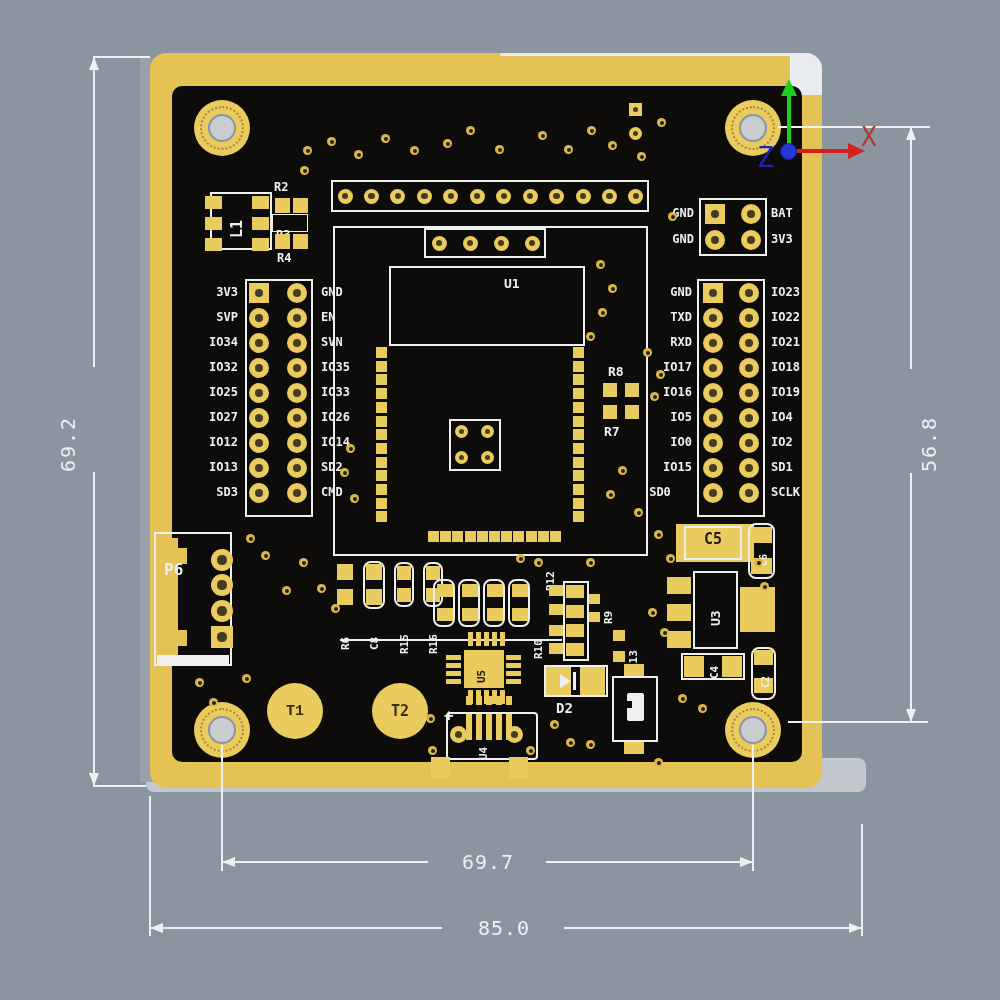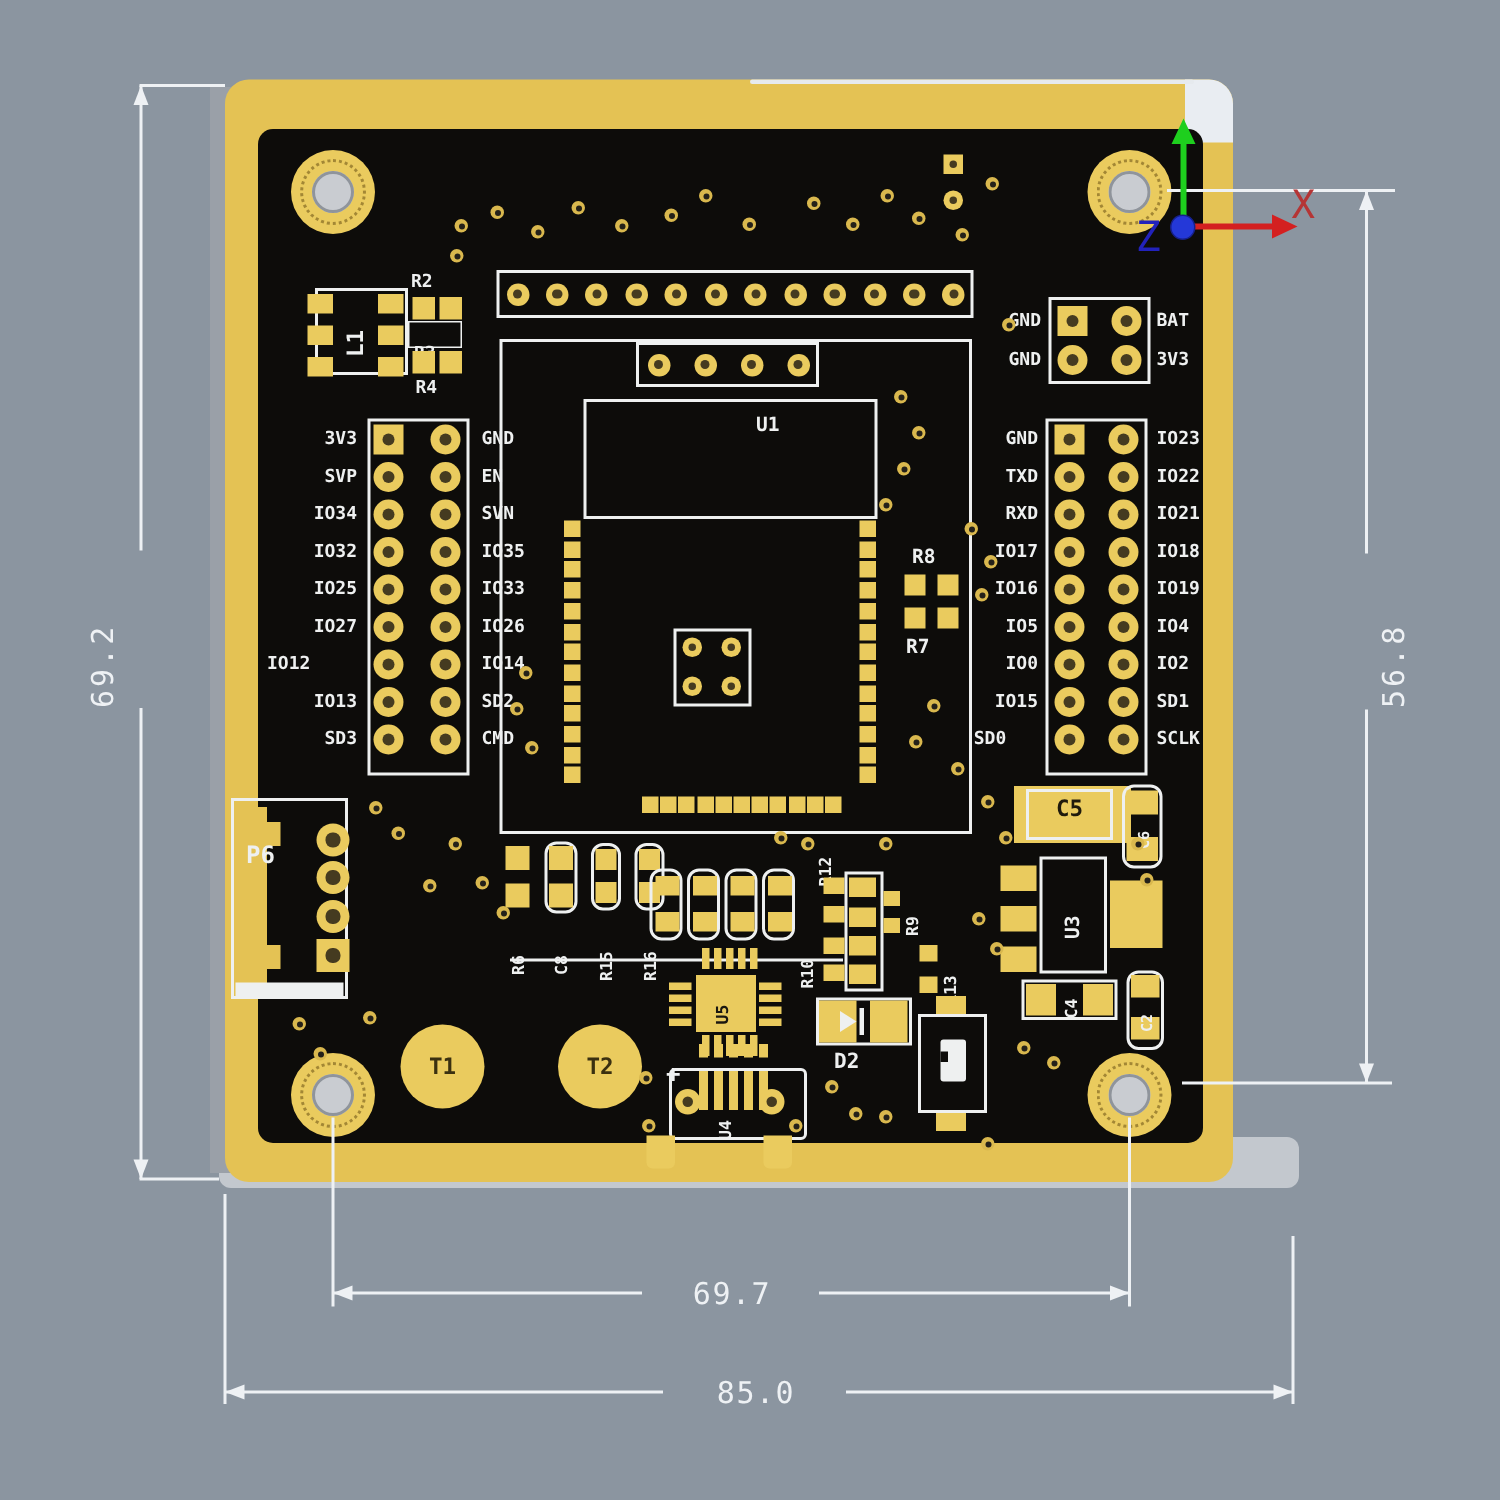--- a/index.html
+++ b/index.html
@@ -181,21 +181,21 @@
   <div class="abs" style="left:178px;top:548px;width:9px;height:16px;background:#e4c254;"></div>
   <div class="abs" style="left:178px;top:630px;width:9px;height:16px;background:#e4c254;"></div>
   <div class="silk" style="left:154px;top:532px;width:78px;height:134px;"></div>
   <div class="abs" style="left:157px;top:655px;width:72px;height:9px;background:#eef0f0;"></div>
   <div class="pad rd hole" style="left:211px;top:549px;width:22px;height:22px;"></div>
   <div class="pad rd hole" style="left:211px;top:574px;width:22px;height:22px;"></div>
   <div class="pad rd hole" style="left:211px;top:600px;width:22px;height:22px;"></div>
   <div class="pad hole" style="left:211px;top:626px;width:22px;height:22px;"></div>
   <div class="lbl" style="left:164px;top:562px;font-size:16px;">P6</div>
 
-  <div class="tbtn" style="left:267px;top:683px;">T1</div>
+  <div class="tbtn" style="left:267px;top:683px;font-family:Liberation Mono, monospace;">T1</div>
   <div class="tbtn" style="left:372px;top:683px;">T2</div>
 
   <div class="abs" style="left:676px;top:524px;width:78px;height:38px;background:#eacb5e;"></div>
   <div class="silk" style="left:684px;top:526px;width:58px;height:34px;"></div>
   <div class="lbl" style="left:690px;top:532px;width:46px;text-align:center;font-size:15px;color:#1f1a0c;">C5</div>
   <div class="silk rnd" style="left:748px;top:523px;width:27px;height:56px;"></div>
   <div class="pad" style="left:751px;top:527px;width:21px;height:16px;"></div>
   <div class="pad" style="left:751px;top:558px;width:21px;height:16px;"></div>
   <div class="lbl v" style="left:756px;top:536px;height:30px;font-size:10px;">C6</div>
   <div class="pad" style="left:667px;top:577px;width:24px;height:17px;"></div>
@@ -233,21 +233,21 @@
       <div class="pad hole rd" style="left: 249px; top: 383px; width: 20px; height: 20px;"></div>
       <div class="pad hole rd" style="left: 287px; top: 383px; width: 20px; height: 20px;"></div>
       <div class="lbl" style="left: 178px; top: 385px; width: 60px; text-align: right;">IO25</div>
       <div class="lbl" style="left: 321px; top: 385px; width: 62px; text-align: left;">IO33</div>
       <div class="pad hole rd" style="left: 249px; top: 408px; width: 20px; height: 20px;"></div>
       <div class="pad hole rd" style="left: 287px; top: 408px; width: 20px; height: 20px;"></div>
       <div class="lbl" style="left: 178px; top: 410px; width: 60px; text-align: right;">IO27</div>
       <div class="lbl" style="left: 321px; top: 410px; width: 62px; text-align: left;">IO26</div>
       <div class="pad hole rd" style="left: 249px; top: 433px; width: 20px; height: 20px;"></div>
       <div class="pad hole rd" style="left: 287px; top: 433px; width: 20px; height: 20px;"></div>
-      <div class="lbl" style="left: 178px; top: 435px; width: 60px; ">IO12</div>
+      <div class="lbl" style="left: 178px; top: 435px; width: 60px; text-align: right;">IO12</div>
       <div class="lbl" style="left: 321px; top: 435px; width: 62px; text-align: left;">IO14</div>
       <div class="pad hole rd" style="left: 249px; top: 458px; width: 20px; height: 20px;"></div>
       <div class="pad hole rd" style="left: 287px; top: 458px; width: 20px; height: 20px;"></div>
       <div class="lbl" style="left: 178px; top: 460px; width: 60px; text-align: right;">IO13</div>
       <div class="lbl" style="left: 321px; top: 460px; width: 62px; text-align: left;">SD2</div>
       <div class="pad hole rd" style="left: 249px; top: 483px; width: 20px; height: 20px;"></div>
       <div class="pad hole rd" style="left: 287px; top: 483px; width: 20px; height: 20px;"></div>
       <div class="lbl" style="left: 178px; top: 485px; width: 60px; text-align: right;">SD3</div>
       <div class="lbl" style="left: 321px; top: 485px; width: 62px; text-align: left;">CMD</div>
       <div class="pad hole" style="left: 703px; top: 283px; width: 20px; height: 20px;"></div>

